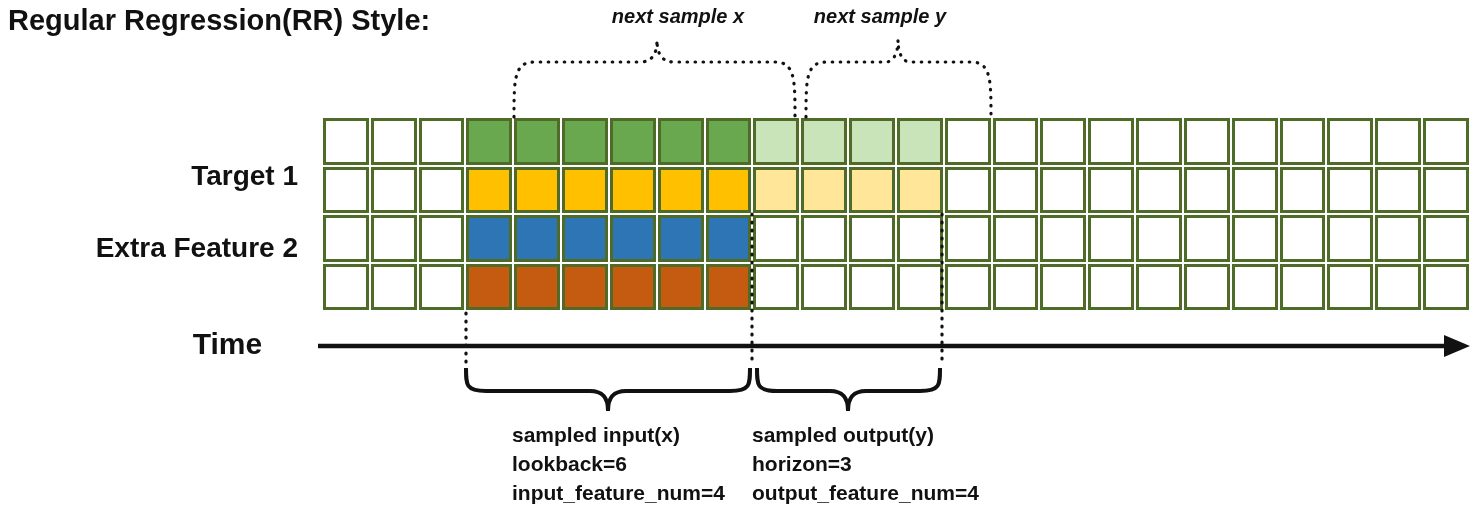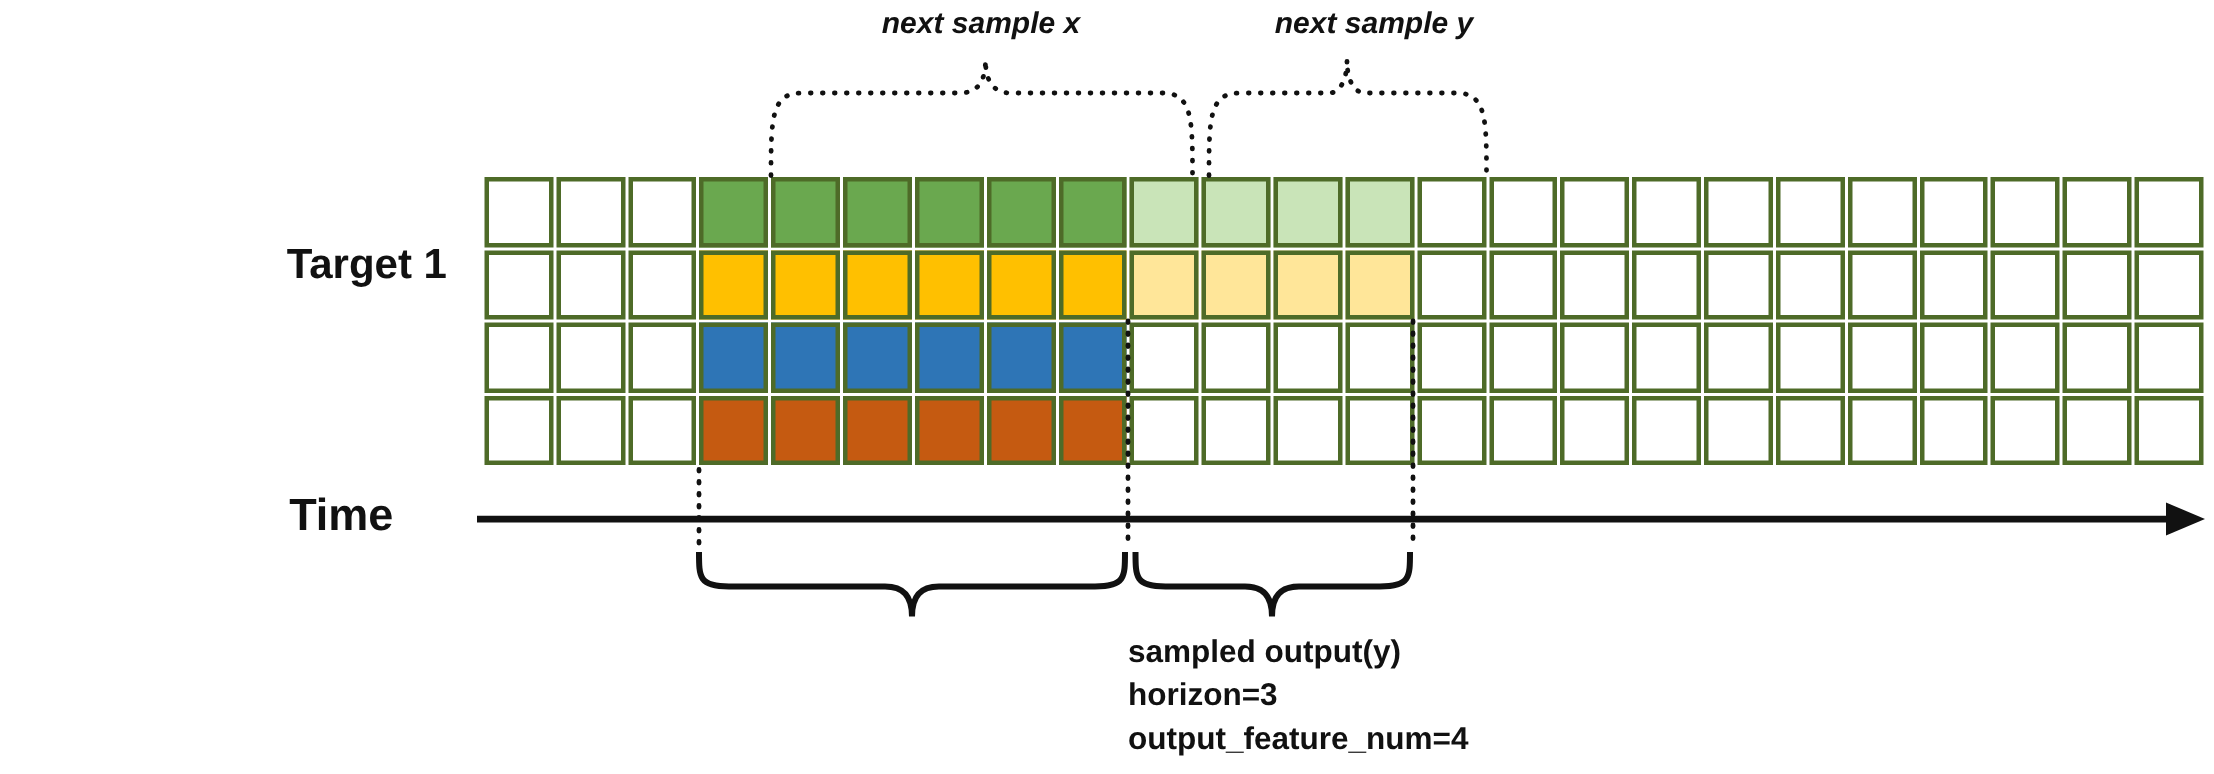--- a/index.html
+++ b/index.html
@@ -71,22 +71,22 @@
 
   .next-label {
     position: absolute;
     top: 5px;
     transform: translateX(-50%);
     font-size: 20px;
     font-style: italic;
     font-weight: 700;
     white-space: nowrap;
   }
-  .next-x { left: 654px; }
-  .next-y { left: 916px; }
+  .next-x { left: 678px; }
+  .next-y { left: 880px; }
 
   .time-label {
     position: absolute;
     left: 150px;
     top: 327px;
     width: 155px;
     text-align: center;
     font-size: 30px;
     font-weight: 700;
   }
@@ -100,23 +100,25 @@
     white-space: nowrap;
   }
   .caption-input { left: 512px; }
   .caption-output { left: 752px; }
 </style>
 </head>
 <body>
 
 <div class="canvas">
 
+  <div class="title">Regular Regression(RR) Style:</div>
 
   <div class="row-labels" id="row-labels">
       <div class="row-label">Target 1</div>
+      <div class="row-label">Extra Feature 2</div>
     </div>
 
   <div class="grid" id="grid" style="--grid-border: #4e6b28;">
       <div class="cell"></div>
       <div class="cell"></div>
       <div class="cell"></div>
       <div class="cell" style="background: rgb(106, 168, 79);"></div>
       <div class="cell" style="background: rgb(106, 168, 79);"></div>
       <div class="cell" style="background: rgb(106, 168, 79);"></div>
       <div class="cell" style="background: rgb(106, 168, 79);"></div>
@@ -227,19 +229,24 @@
       <line x1="318" y1="346" x2="1446" y2="346" stroke-width="4.5"></line>
     </g>
     <polygon points="1444,335 1444,357 1470,346" fill="#111111"></polygon>
   </svg>
 
   <div class="next-label next-x">next sample x</div>
   <div class="next-label next-y">next sample y</div>
 
   <div class="time-label">Time</div>
 
+  <div class="caption caption-input" id="caption-input">
+      <div>sampled input(x)</div>
+      <div>lookback=6</div>
+      <div>input_feature_num=4</div>
+    </div>
   <div class="caption caption-output" id="caption-output">
       <div>sampled output(y)</div>
       <div>horizon=3</div>
       <div>output_feature_num=4</div>
     </div>
 
 </div>
 
 </body></html>

